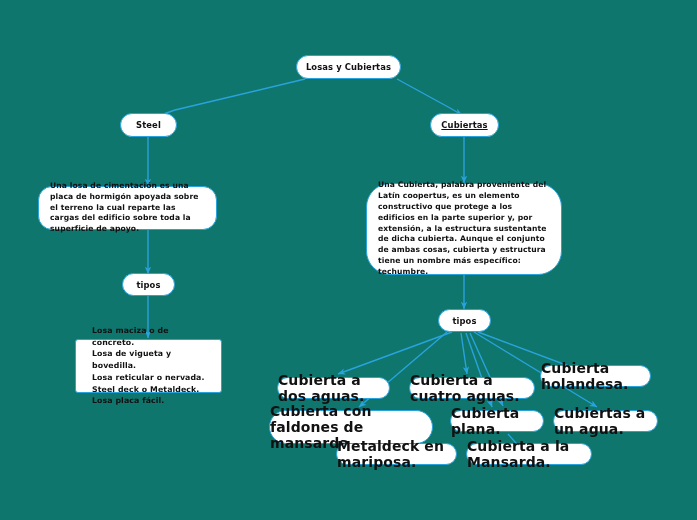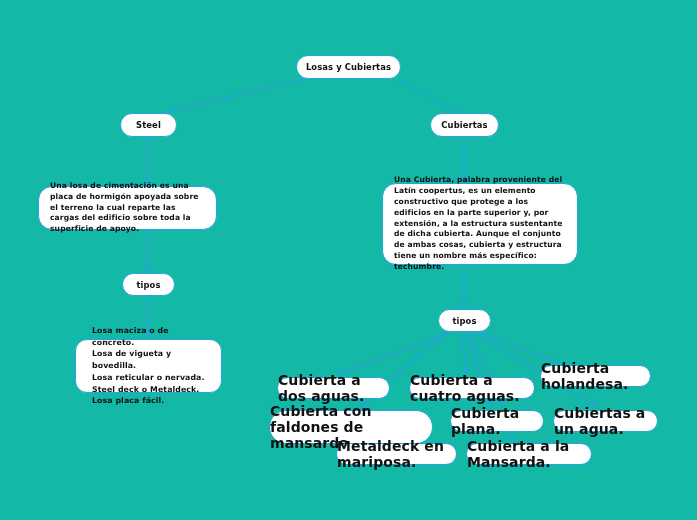--- a/index.html
+++ b/index.html
@@ -8,21 +8,21 @@
     padding: 0;
     background: #ffffff;
   }
   body {
     font-family: "DejaVu Sans", sans-serif;
   }
   #canvas {
     position: relative;
     width: 697px;
     height: 520px;
-    background: #14b8a6;
+    background: #0f766e;
     overflow: hidden;
   }
   #edges {
     position: absolute;
     left: 0;
     top: 0;
     width: 697px;
     height: 520px;
     z-index: 1;
   }
@@ -54,21 +54,21 @@
   }
   .node.block .txt {
     display: block;
     white-space: pre-line;
   }
   .node.leaf {
     font-size: 14px;
     border-radius: 999px;
   }
   .node.list {
-    border-radius: 12px;
+    border-radius: 3px;
     justify-content: flex-start;
     font-size: 7.8px;
     line-height: 1.5;
     padding: 5px 12px 5px 16px;
     text-align: left;
   }
   .node.list .txt {
     display: block;
     white-space: pre-line;
   }
@@ -114,29 +114,29 @@
   </svg>
 
   <div class="node pill" style="left:296px; top:55px; width:105px; height:24px;">
     <span>Losas y Cubiertas</span>
   </div>
 
   <div class="node pill" style="left:120px; top:113px; width:57px; height:24px;">
     <span>Steel</span>
   </div>
 
-  <div class="node pill" style="left:430px; top:113px; width:69px; height:24px;">
+  <div class="node pill" style="left:430px; top:113px; width:69px; height:24px;text-decoration:underline;">
     <span>Cubiertas</span>
   </div>
 
   <div class="node block" style="left:38px; top:186px; width:179px; height:44px;">
     <span class="txt">Una losa de cimentación es una placa de hormigón apoyada sobre el terreno la cual reparte las cargas del edificio sobre toda la superficie de apoyo.</span>
   </div>
 
-  <div class="node block" style="left:382px; top:183px; width:196px; height:82px;">
+  <div class="node block" style="left:366px; top:183px; width:196px; height:92px;border-radius:24px;">
     <span class="txt">Una Cubierta, palabra proveniente del Latín coopertus,  es un elemento constructivo que protege a los edificios en la parte superior y, por extensión, a la estructura sustentante de dicha cubierta. Aunque el conjunto de ambas cosas, cubierta y estructura tiene un nombre más específico: techumbre.</span>
   </div>
 
   <div class="node pill" style="left:122px; top:273px; width:53px; height:23px;">
     <span>tipos</span>
   </div>
 
   <div class="node pill" style="left:438px; top:309px; width:53px; height:23px;">
     <span>tipos</span>
   </div>

